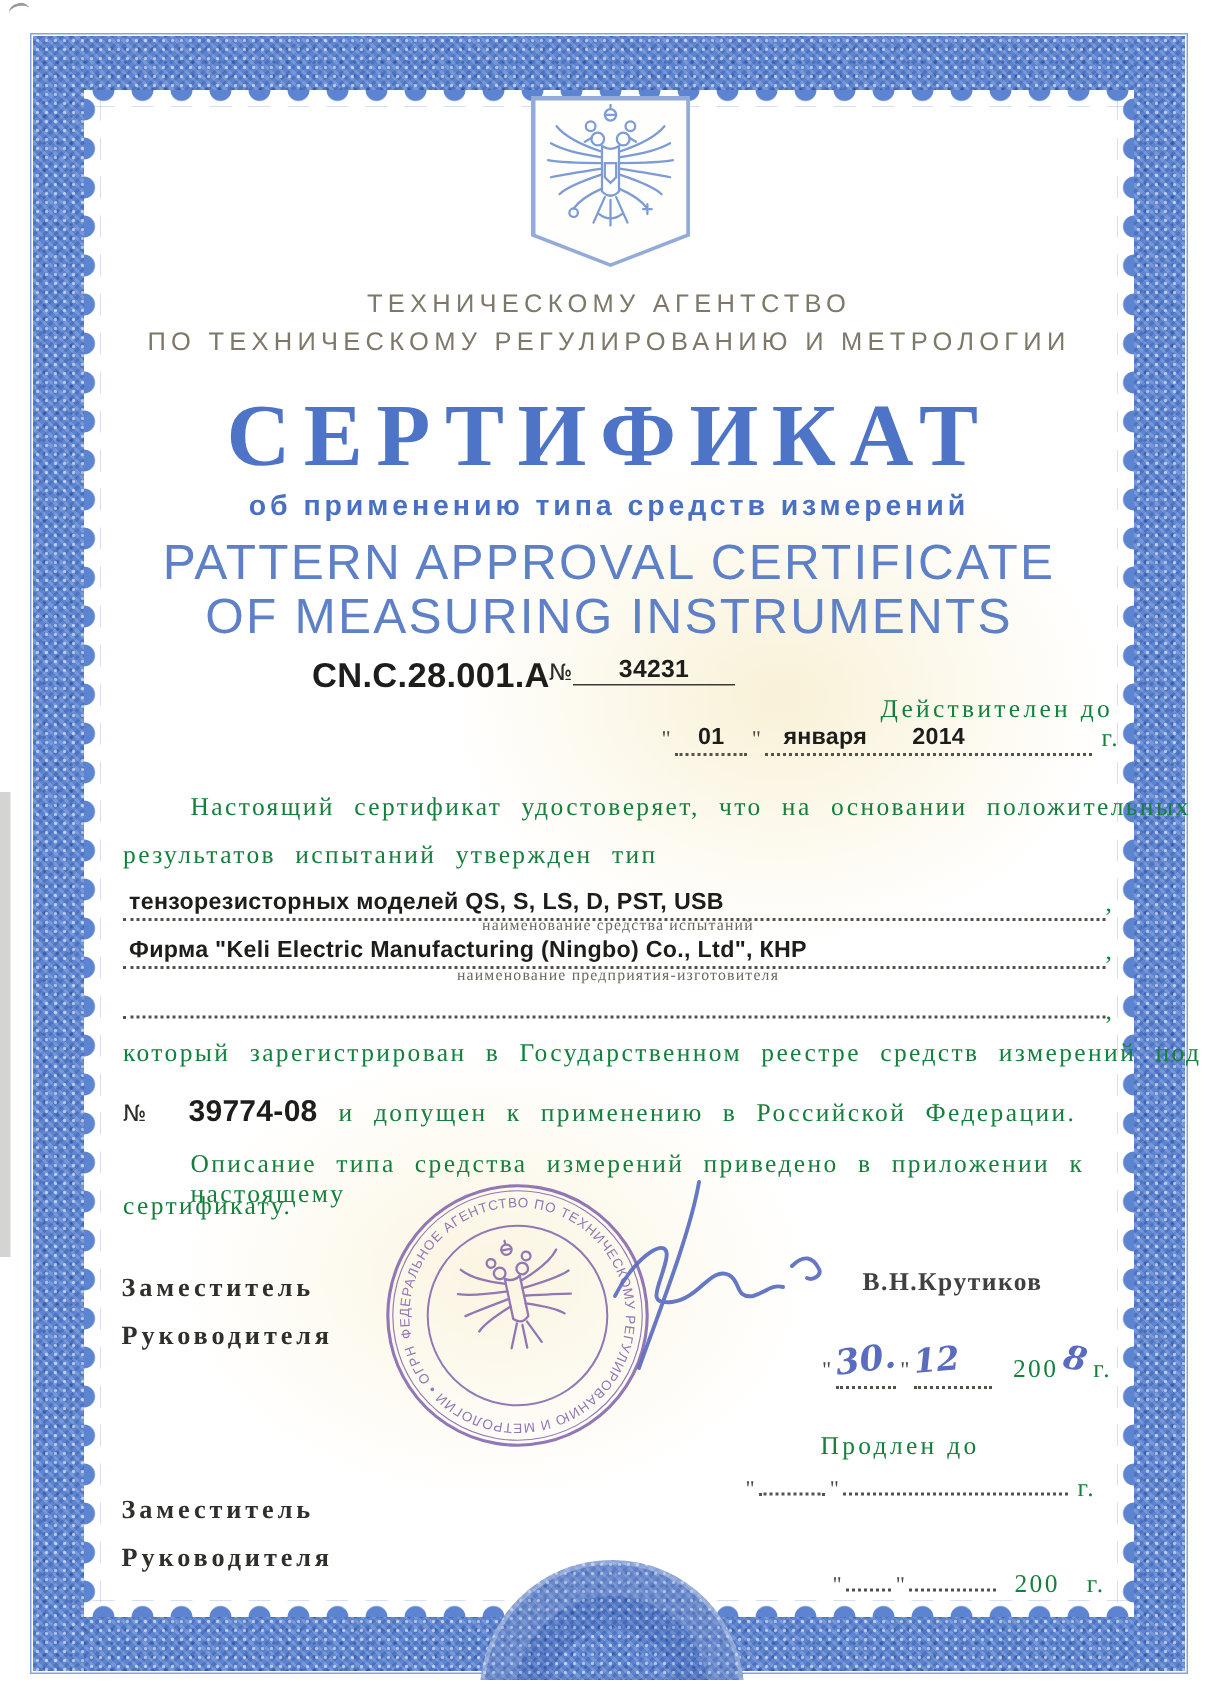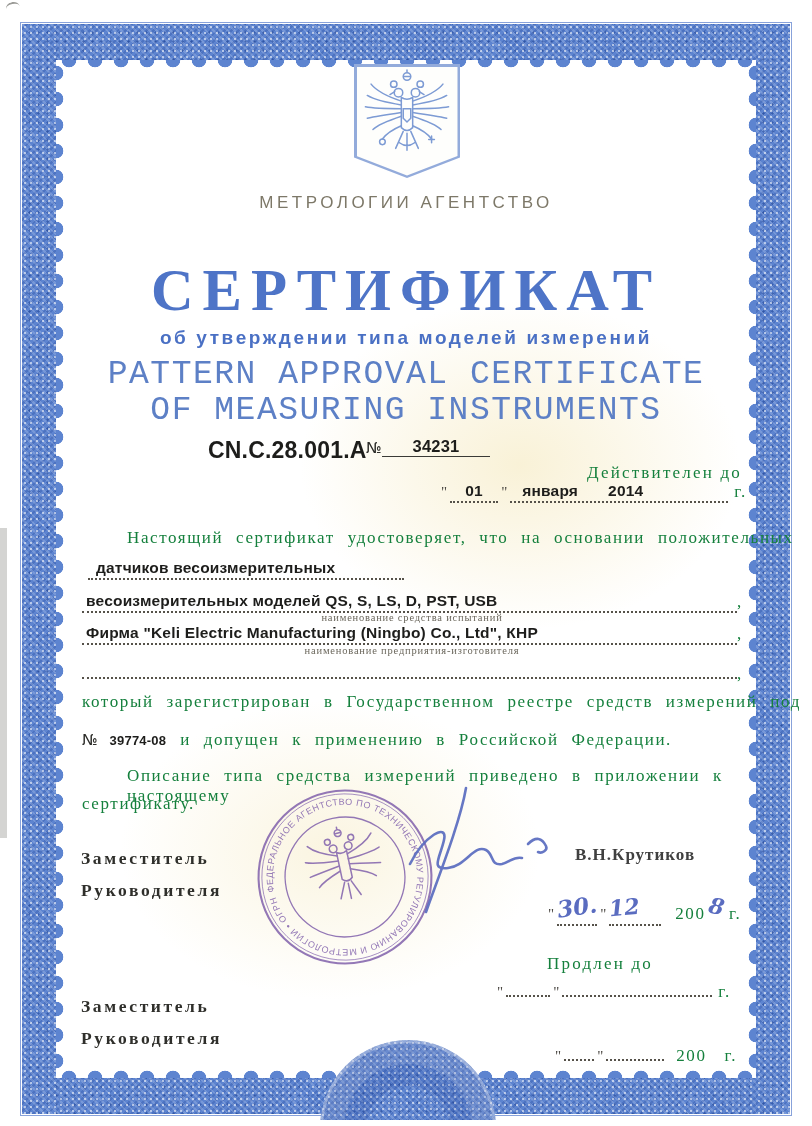--- a/index.html
+++ b/index.html
@@ -52,21 +52,21 @@
   .emblem-inner{position:absolute;left:2.5px;top:2.5px;width:101px;height:109px;background:#fefefc;
        clip-path:polygon(0 0,100% 0,100% 82%,50% 100%,0 82%);}
   
   .agency{left:0;right:0;top:190px;text-align:center;
        font-family:"Liberation Sans",sans-serif;font-size:17px;letter-spacing:3.5px;
        color:#7d7868;line-height:25px;}
   .title-ru{left:0;right:0;top:256px;text-align:center;font-family:"Liberation Serif",serif;
        font-weight:700;font-size:59px;letter-spacing:9px;color:#4e74c7;}
   .subtitle-ru{left:0;right:0;top:327px;text-align:center;font-family:"Liberation Sans",sans-serif;
        font-weight:700;font-size:19px;letter-spacing:2.6px;color:#4a70c4;}
-  .title-en{left:0;right:0;text-align:center;font-family:Liberation Mono, monospace;
+  .title-en{left:0;right:0;text-align:center;font-family:Liberation Sans, sans-serif;
        font-size:33px;letter-spacing:1.5px;color:#5d80c6;}
   .t{font-family:"Liberation Serif",serif;font-size:17px;color:#15803d;letter-spacing:1.6px;}
   .tw{word-spacing:7px;}
   .bold-fill{font-family:"Liberation Sans",sans-serif;font-weight:700;font-size:15.5px;
        color:#1d1d1b;letter-spacing:.2px;}
   .caption{font-family:"Liberation Serif",serif;font-size:10.5px;color:#6b675c;letter-spacing:.8px;}
   .nosign{font-family:"DejaVu Sans",sans-serif;font-size:15px;color:#2c2c29;}
   .slot{display:inline-block;border-bottom:2px dotted #56524a;vertical-align:baseline;}
   .slot-empty{height:15px;}
   .over{display:block;position:relative;top:-1px;}
@@ -119,61 +119,62 @@
         <path d="M44 60 Q30 66 24 74 M56 60 Q70 66 76 74"></path>
         <circle cx="24" cy="77" r="3"></circle>
           <path d="M76 71 v7 M73 74.5 h6"></path>
         <path d="M46 66 L38 84 M50 68 L50 86 M54 66 L62 84 M42 78 q8 6 16 0"></path>
       </g>
     </svg>
   </div>
 </div>
 
 <div class="abs agency content">
-  <div>МЕТРОЛОГИИ АГЕНТСТВО</div>
+  <div>ТЕХНИЧЕСКОМУ АГЕНТСТВО</div>
+  <div>ПО ТЕХНИЧЕСКОМУ РЕГУЛИРОВАНИЮ И МЕТРОЛОГИИ</div>
 </div>
 
 <div class="abs title-ru content">СЕРТИФИКАТ</div>
-<div class="abs subtitle-ru content">об утверждении типа моделей измерений</div>
+<div class="abs subtitle-ru content">об применению типа средств измерений</div>
 <div class="abs title-en content" style="top:356px">PATTERN APPROVAL CERTIFICATE</div>
 <div class="abs title-en content" style="top:392px">OF MEASURING INSTRUMENTS</div>
 
 <div class="abs bold-fill content" style="left:208px;top:437px;font-size:23px">CN.C.28.001.A</div>
 <span class="abs nosign content" style="left:366px;top:439px">№</span>
 <div class="abs underline-solid content" style="left:382px;top:437px;width:108px;text-align:center">
   <span class="bold-fill" style="font-size:16.5px">34231</span>
 </div>
 
 <div class="abs t content" style="right:70px;top:463px;letter-spacing:2.2px">Действителен до</div>
 <div class="abs content" style="left:438px;top:482px">
   <span class="q">"</span><span class="slot" style="width:48px"><span class="over bold-fill" style="text-align:center">01</span></span><span class="q">"</span><span class="slot" style="width:218px"><span class="over" style="padding-left:12px"><span class="bold-fill">января</span><span class="bold-fill" style="margin-left:30px">2014</span></span></span><span class="t" style="margin-left:6px">г.</span>
 </div>
 
 <div class="abs t tw content" style="left:127px;top:528px">Настоящий сертификат удостоверяет, что на основании положительных</div>
 <div class="abs content" style="left:82px;top:560px">
-  <span class="slot" style="width:316px;margin-left:6px"><span class="over bold-fill" style="text-align:left;padding-left:8px">датчиков весоизмерительных</span></span>
+  <span class="t tw">результатов испытаний утвержден тип</span>
 </div>
 <div class="abs content" style="left:82px;top:592px">
-  <span class="slot" style="width:655px"><span class="over bold-fill" style="text-align:left;padding-left:4px">весоизмерительных моделей QS, S, LS, D, PST, USB</span></span><span class="t">,</span>
+  <span class="slot" style="width:655px"><span class="over bold-fill" style="text-align:left;padding-left:4px">тензорезисторных моделей QS, S, LS, D, PST, USB</span></span><span class="t">,</span>
 </div>
 <div class="abs caption content" style="left:82px;width:660px;top:612px;text-align:center">наименование средства испытаний</div>
 
 <div class="abs content" style="left:82px;top:624px">
   <span class="slot" style="width:655px"><span class="over bold-fill" style="text-align:left;padding-left:4px">Фирма "Keli Electric Manufacturing (Ningbo) Co., Ltd", КНР</span></span><span class="t">,</span>
 </div>
 <div class="abs caption content" style="left:82px;width:660px;top:645px;text-align:center">наименование предприятия-изготовителя</div>
 
 <div class="abs content" style="left:82px;top:662px">
   <span class="slot slot-empty" style="width:655px"></span><span class="t">,</span>
 </div>
 
 <div class="abs t tw content" style="left:82px;top:692px">который зарегистрирован в Государственном реестре средств измерений под</div>
 <div class="abs content" style="left:82px;top:730px">
   <span class="nosign">№</span>
-  <span class="bold-fill" style="font-size:13px;margin:0 10px 0 8px">39774-08</span>
+  <span class="bold-fill" style="font-size:20px;margin:0 10px 0 24px">39774-08</span>
   <span class="t tw">и допущен к применению в Российской Федерации.</span>
 </div>
 
 <div class="abs t tw content" style="left:127px;top:766px">Описание типа средства измерений приведено в приложении к настоящему</div>
 <div class="abs t content" style="left:82px;top:794px">сертификату.</div>
 
 <div class="abs deputy content" style="left:81px;top:842px">
   <div>Заместитель</div>
   <div>Руководителя</div>
 </div>

